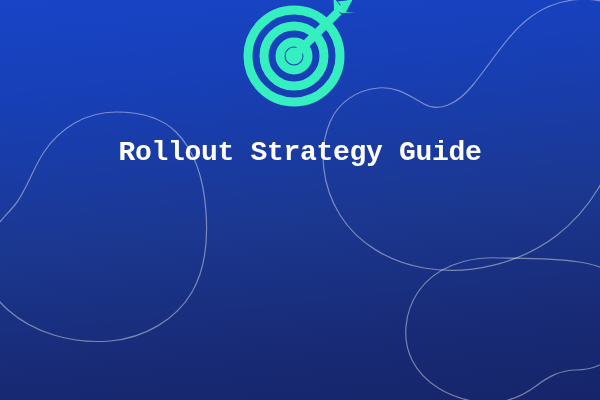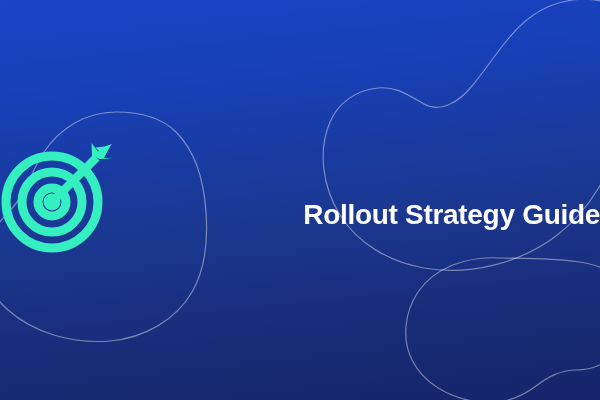--- a/index.html
+++ b/index.html
@@ -26,23 +26,24 @@
   }
   #blob-layer path {
     fill: none;
     stroke: rgba(255,255,255,0.42);
     stroke-width: 1.2;
   }
   #content {
     position: absolute;
     inset: 0;
     display: flex;
-    flex-direction: row;
+    flex-direction: column;
     align-items: center;
-    justify-content: space-between;
+    justify-content: flex-start;
+    font-family: Liberation Mono, monospace;
   }
   #icon-wrap {
     width: 116px;
     height: 116px;
     margin-top: -8px;
   }
   #icon-wrap svg {
     display: block;
     width: 116px;
     height: 116px;

